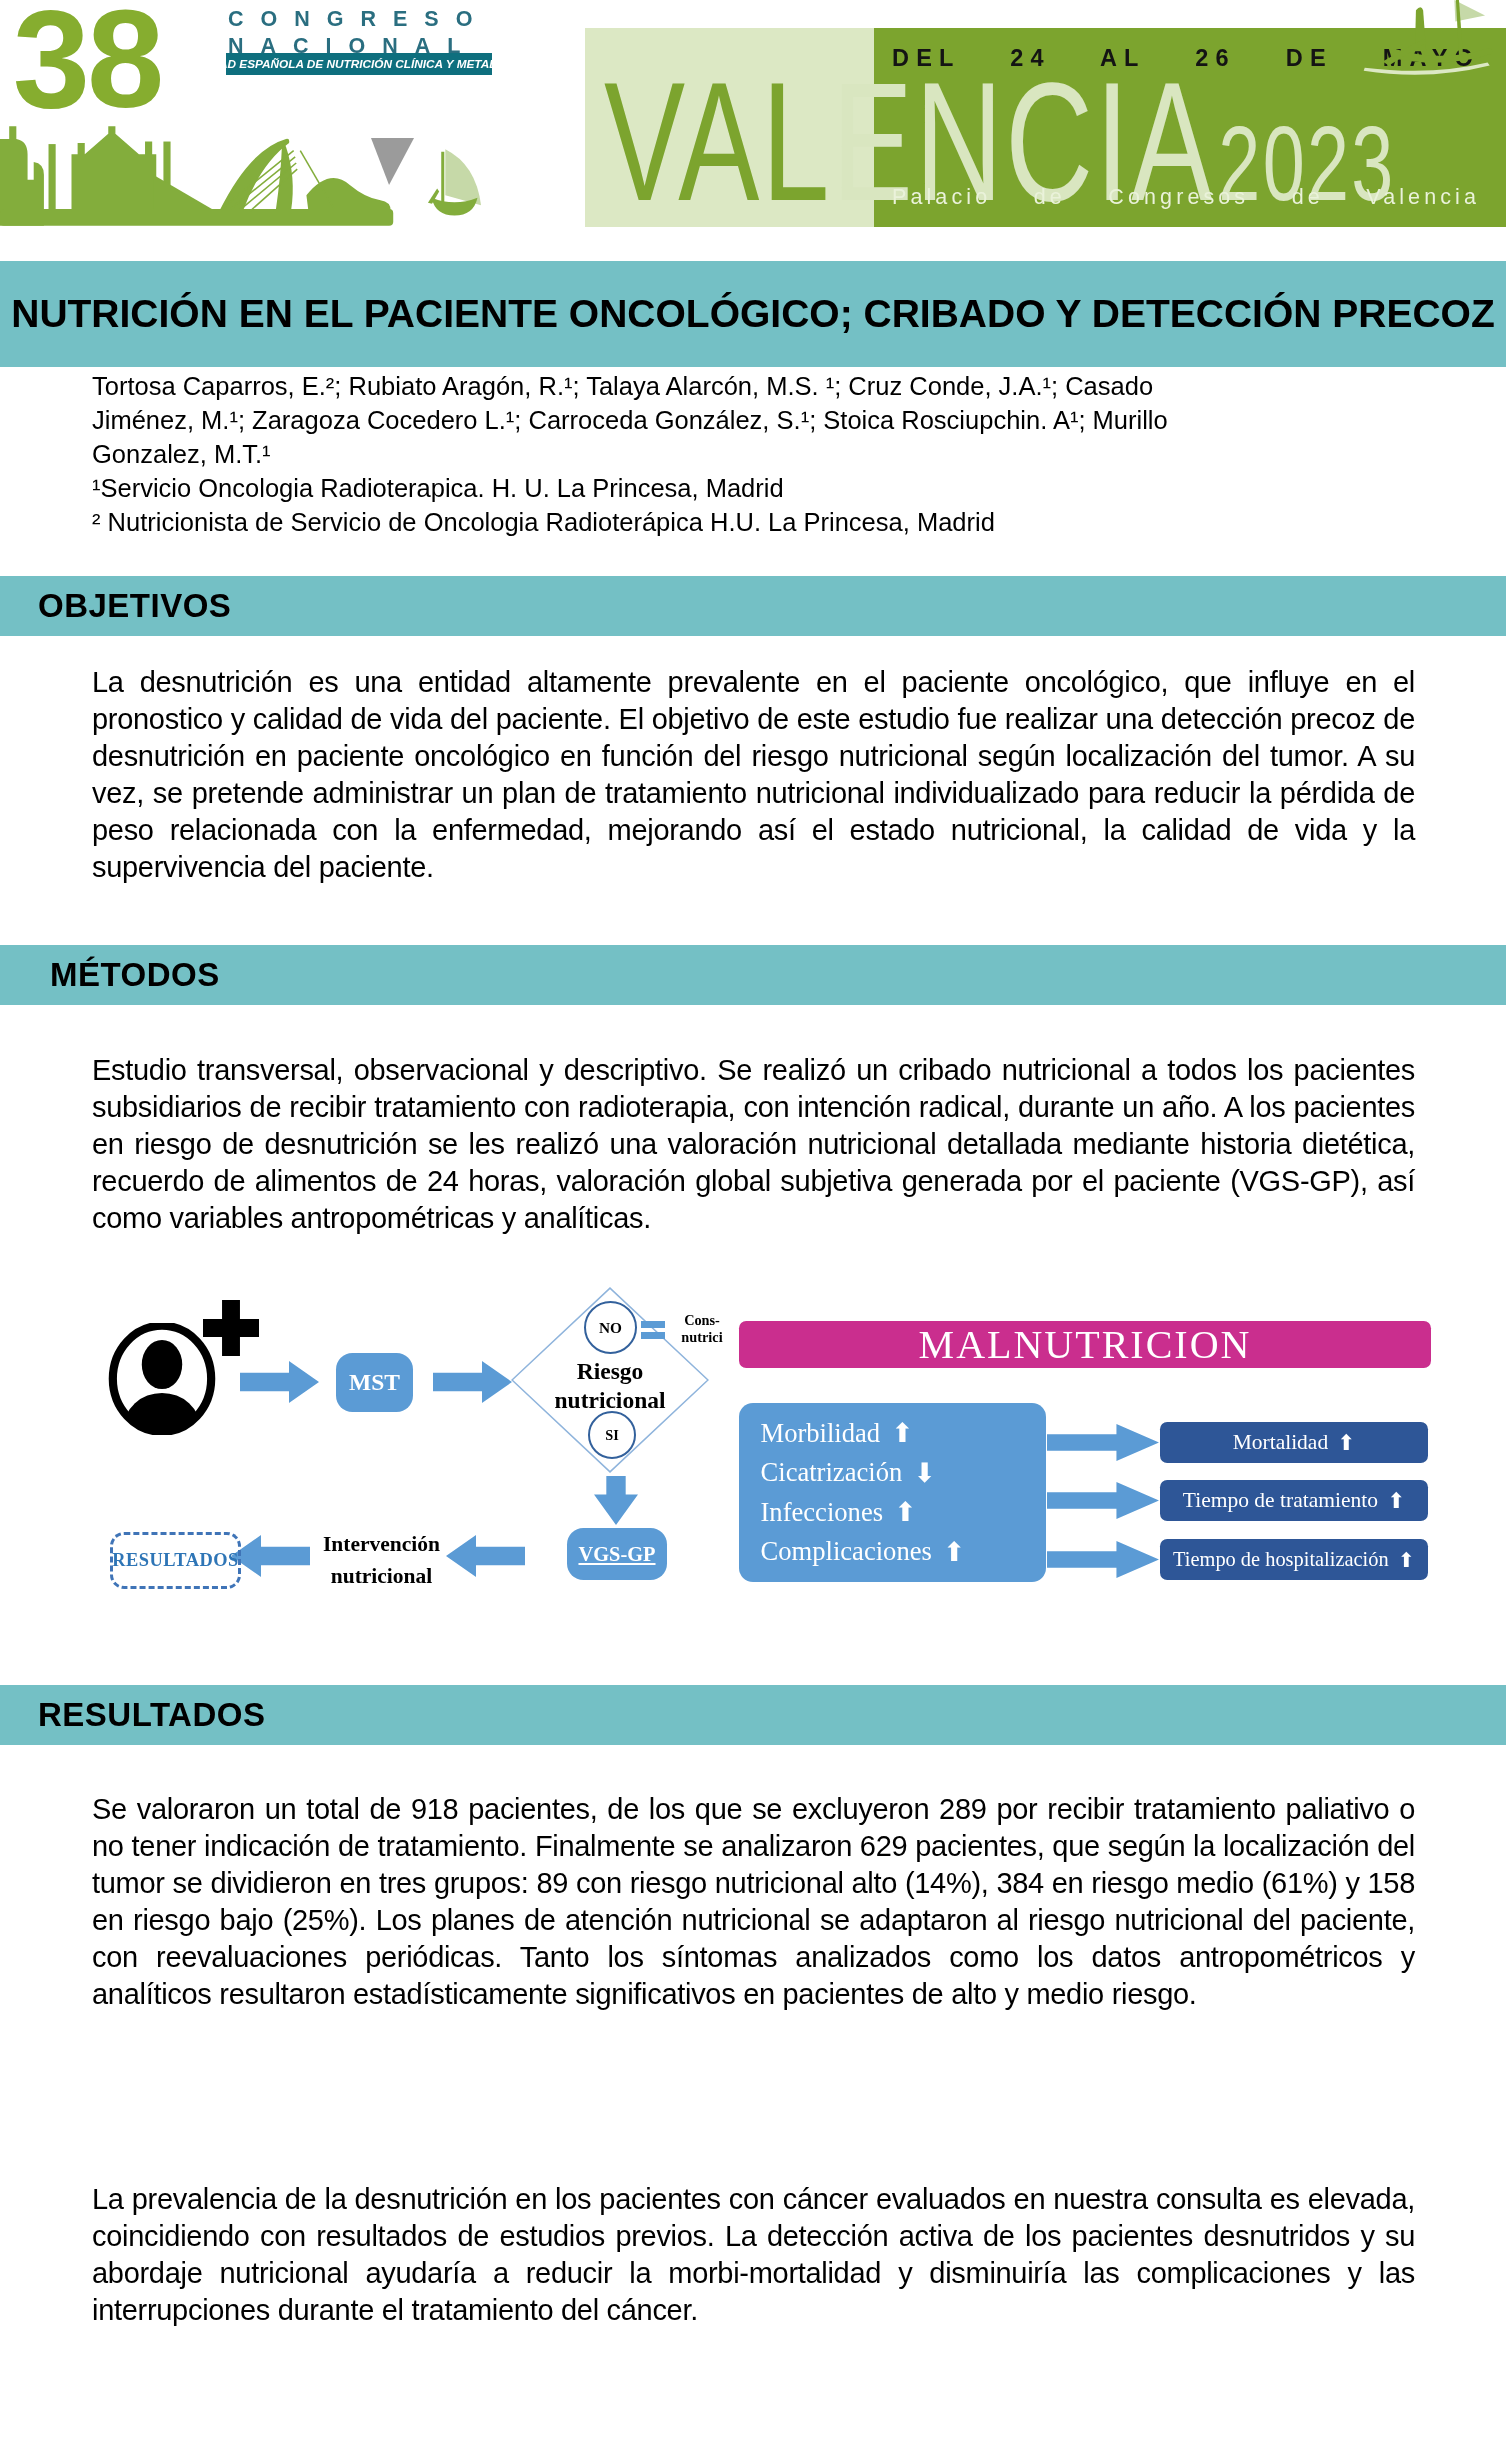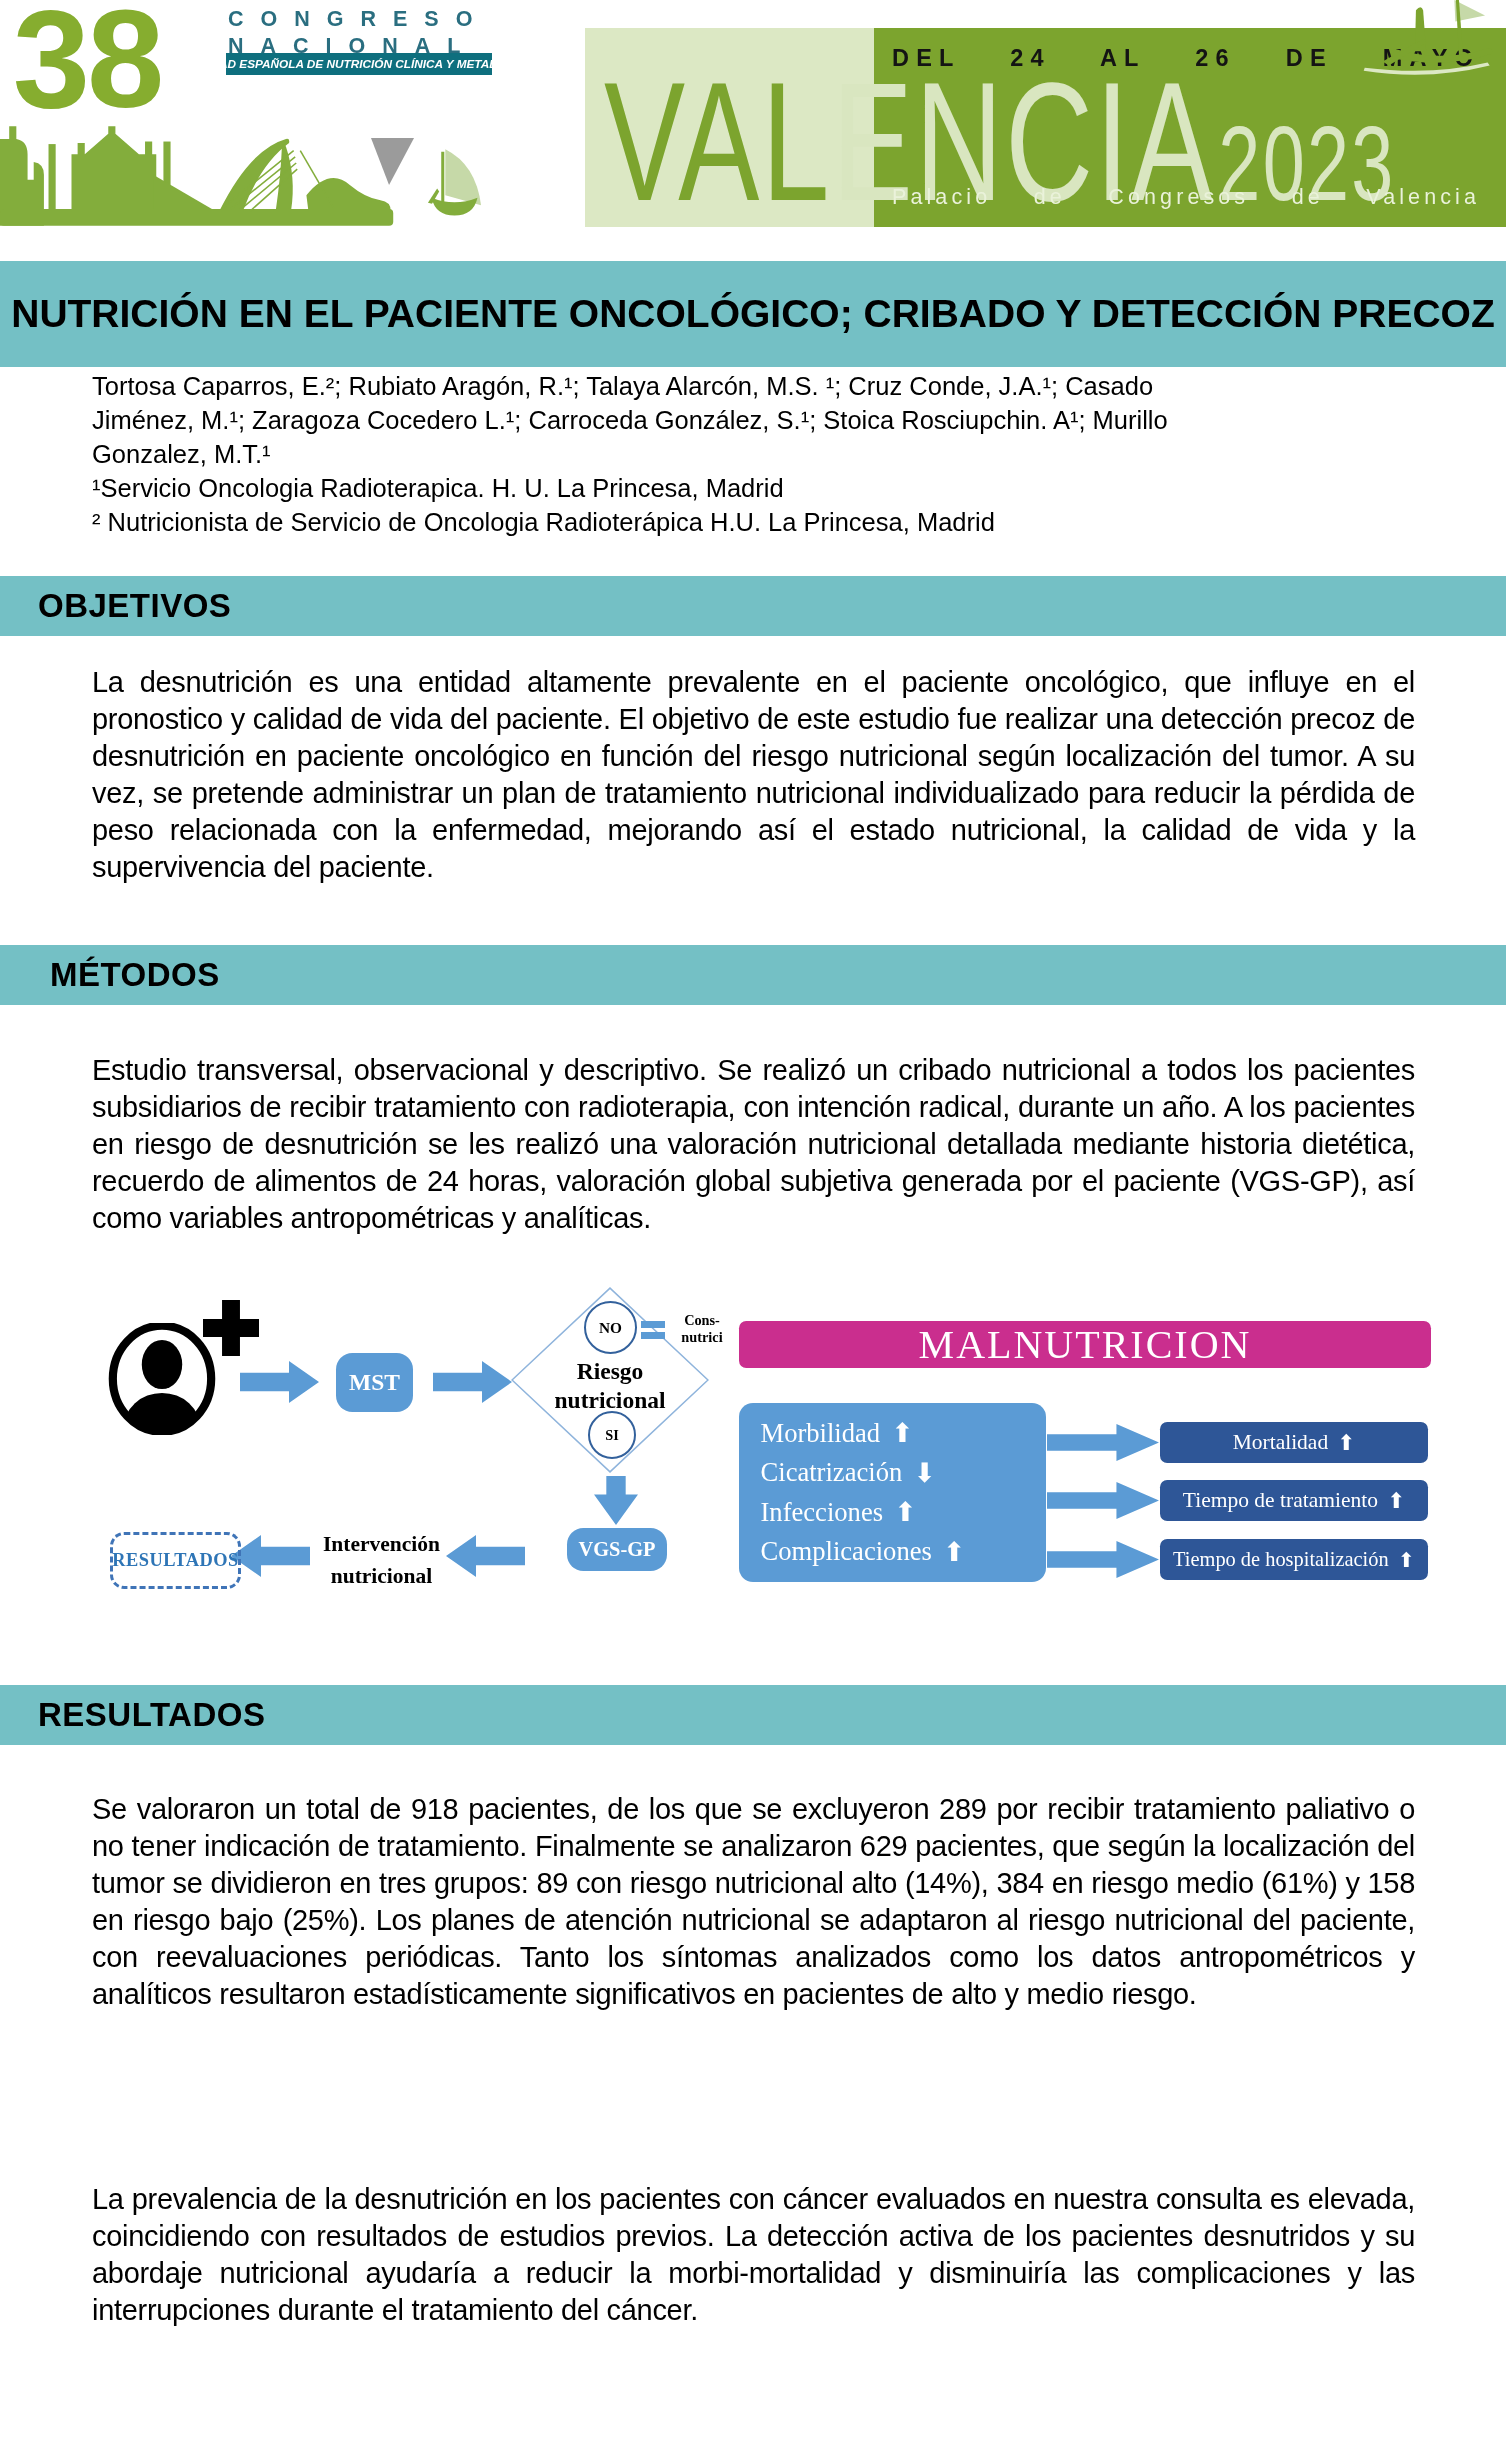--- a/index.html
+++ b/index.html
@@ -188,21 +188,21 @@
       <div></div>
       <div></div>
     </div>
   <div class="abs advice serif" style="left:669px;top:1312px;width:66px;">
     <div>Cons-</div>
     <div>nutrici</div>
   </div>
 
   <div class="abs flow-arrow ar-down" style="left:594px;top:1476px;width:44px;height:49px;"></div>
 
-  <div class="abs blue-box serif" style="left:567px;top:1528px;width:100px;height:43px;font-size:20.4px;">
+  <div class="abs blue-box serif" style="left:567px;top:1528px;width:100px;height:52px;font-size:20.4px;text-decoration:underline;">
     <span>VGS-GP</span>
   </div>
 
   <div class="abs flow-arrow ar-left" style="left:446px;top:1535px;width:79px;height:42px;"></div>
   <div class="abs interv serif" style="left:314px;top:1528px;width:135px;">
     <div>Intervención</div>
     <div>nutricional</div>
   </div>
   <div class="abs flow-arrow ar-left" style="left:231px;top:1535px;width:79px;height:42px;"></div>
   <div class="abs results-box serif" style="left:110px;top:1532px;width:125px;height:51px;">

